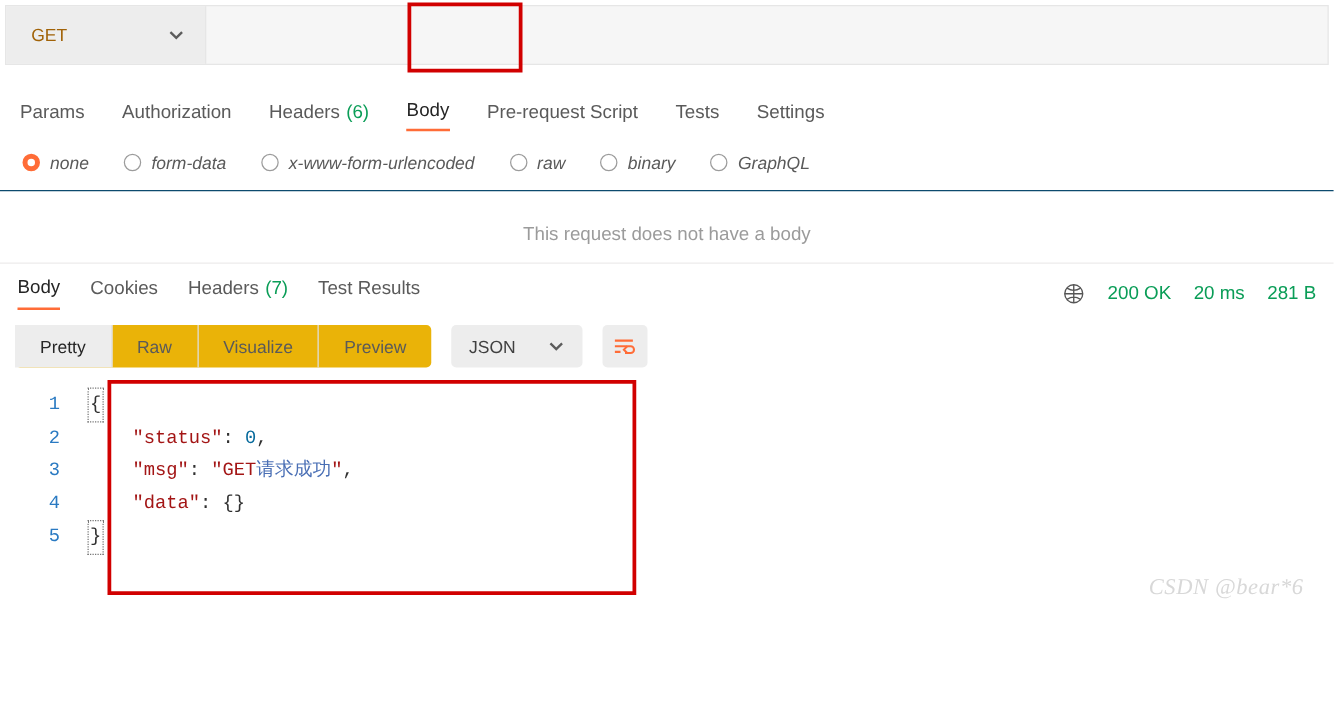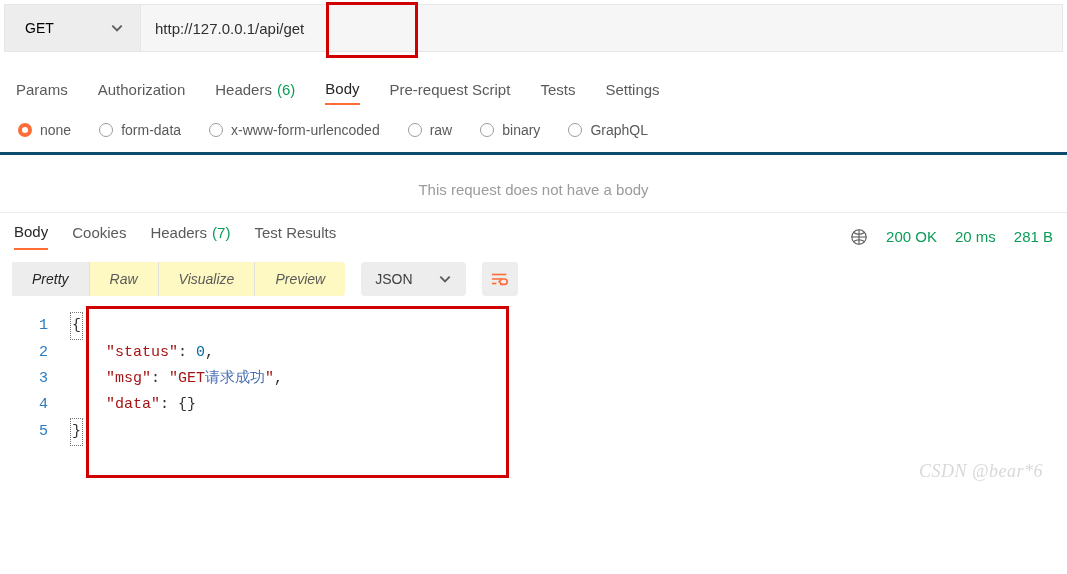--- a/index.html
+++ b/index.html
@@ -18,26 +18,26 @@
     background: #f6f6f6;
     border: 1px solid #e6e6e6;
     margin: 4px 4px 0 4px;
     height: 48px;
     position: relative;
   }
   .method-box {
     display: flex;
     align-items: center;
     justify-content: space-between;
-    width: 136px;
+    width: 160px;
     padding: 0 16px 0 20px;
     background: #ededed;
     border-right: 1px solid #e6e6e6;
     cursor: pointer;
-    color: #000000;
+    color: #a16207;
     font-size: 14px;
     font-weight: 500;
     gap: 28px;
   }
   .chev { width: 14px; height: 14px; stroke: #5c5c5c; stroke-width: 1.6; fill: none; }
   .url-input {
     flex: 1;
     border: none;
     outline: none;
     background: #f6f6f6;
@@ -68,23 +68,24 @@
   }
   .req-tab { cursor: pointer; display: flex; align-items: center; gap: 5px; padding-bottom: 6px; }
   .req-tab.active { color: #262626; border-bottom: 2px solid #ff6c37; font-weight: 500; }
   .cnt { color: #0a9d57; }
 
   
   .radio-row {
     display: flex;
     gap: 28px;
     padding: 14px 18px 14px 18px;
-    border-bottom: 3px solid #0c4a6e;
+    border-bottom: 1px solid #0c4a6e;
     font-size: 14px;
     color: #5a5a5a;
+    font-style: italic;
   }
   .radio {
     display: flex; align-items: center; gap: 8px; cursor: pointer;
   }
   .dot {
     width: 14px; height: 14px; border-radius: 50%;
     background: #fff; border: 1.5px solid #9c9c9c;
     display: inline-block;
   }
   .dot.sel { border: 4px solid #ff6c37; width: 14px; height: 14px; }
@@ -110,21 +111,21 @@
   .status-block { display: flex; align-items: center; gap: 18px; color: #0a9d57; font-size: 15px; }
   .globe { width: 18px; height: 18px; stroke: #555; stroke-width: 1.2; fill:none; }
 
   
   .resp-toolbar {
     display: flex;
     align-items: center;
     gap: 16px;
     padding: 12px 12px 10px 12px;
   }
-  .btngroup { display: flex; background: #fef9c3; border-radius: 4px; font-style: italic; }
+  .btngroup { display: flex; background: #eab308; border-radius: 4px; }
   .tb-btn {
     padding: 9px 20px;
     font-size: 14px;
     color: #5a5a5a;
     cursor: pointer;
     border-right: 1px solid #e0e0e0;
   }
   .tb-btn:last-child { border-right: none; }
   .tb-btn.active { color: #262626; font-weight: 500; background: #ededed; }
   .fmt-sel {
@@ -173,21 +174,20 @@
 </head>
 <body>
 
 <div class="url-row">
   <div class="method-box">
     <span>GET</span>
     <svg class="chev" viewBox="0 0 12 12">
         <path d="M2 4 L6 8 L10 4"></path>
       </svg>
   </div>
-  <input class="url-input" value="http://127.0.0.1/api/get" style="">
   <div class="red-box-url"></div>
 </div>
 
 <div class="req-tabs">
   <div class="req-tab">
       <span>Params</span>
     </div>
   <div class="req-tab">
       <span>Authorization</span>
     </div>

